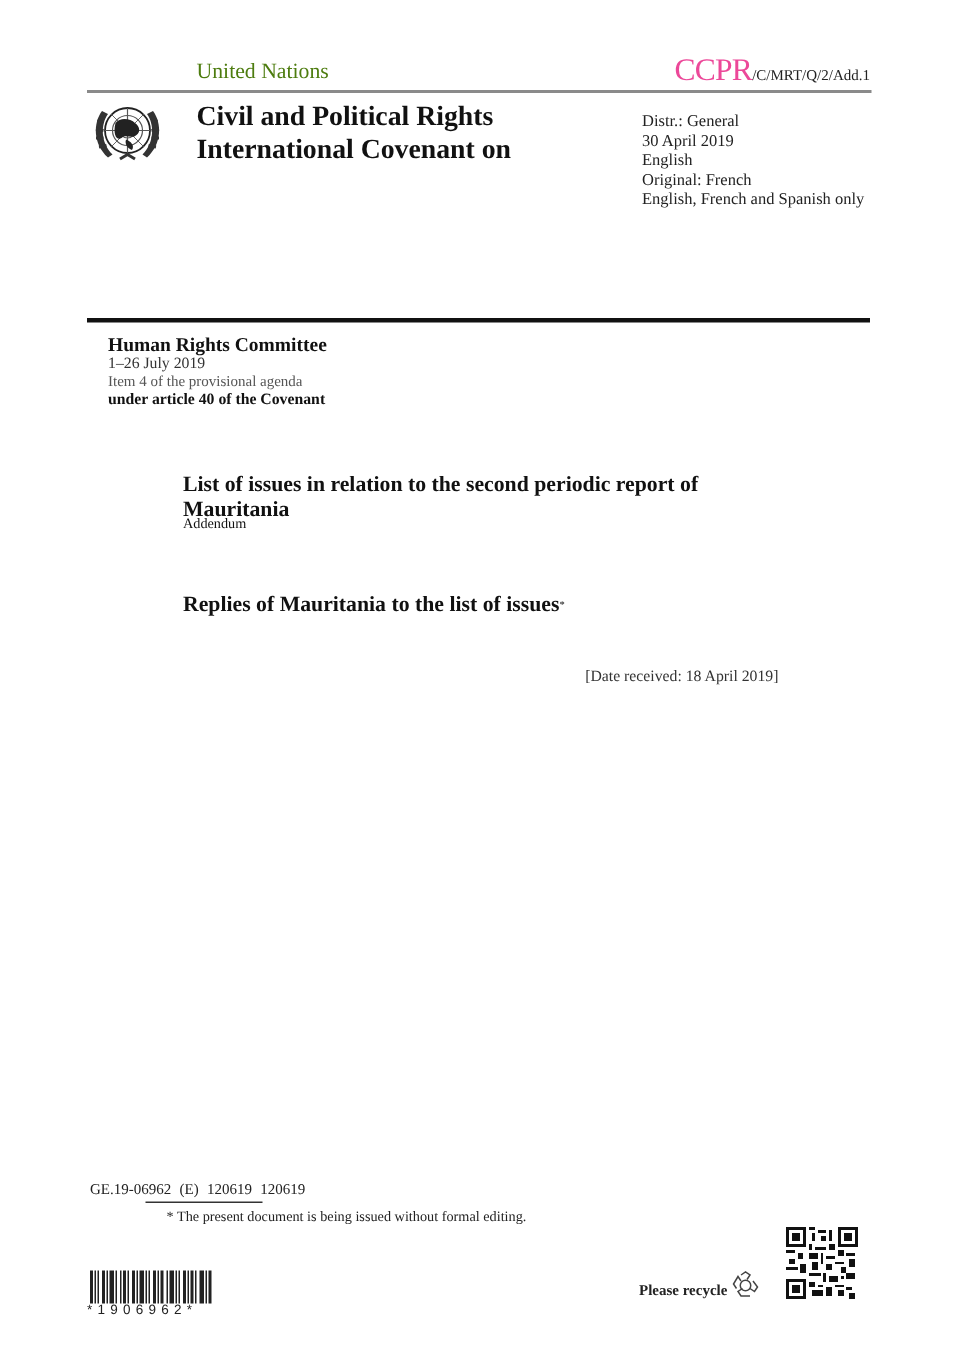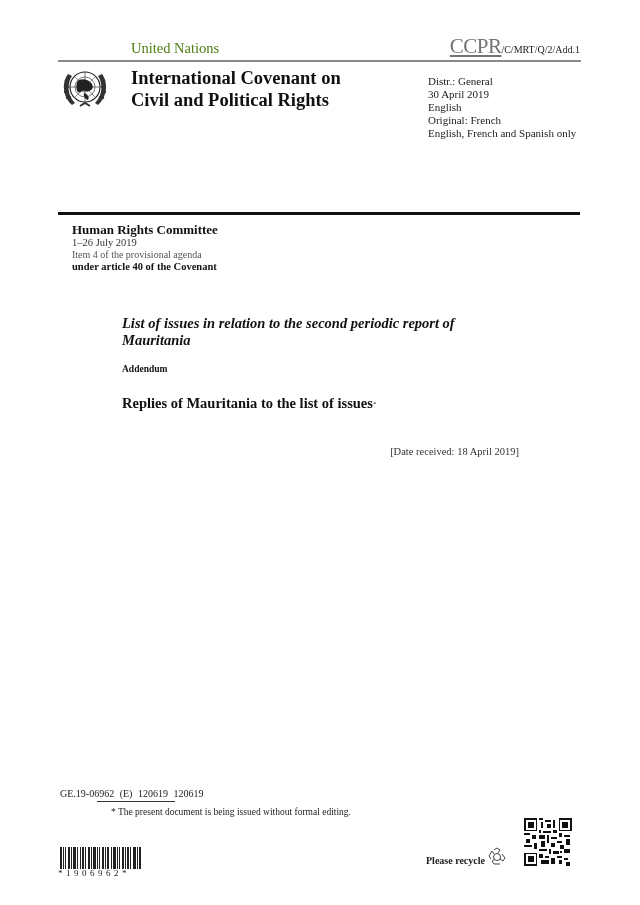--- a/index.html
+++ b/index.html
@@ -1,44 +1,44 @@
 <!DOCTYPE html>
 <html><head>
 <meta charset="utf-8">
 <style>
   html, body { margin: 0; padding: 0; background: #ffffff; }
   body { width: 640px; height: 905px; position: relative; overflow: hidden;
          font-family: "Liberation Serif", "DejaVu Serif", serif; color: #111; }
   .abs { position: absolute; }
   .un-name { left: 131px; top: 40px; font-size: 14.5px; color: #4d7c0f; }
   .symbol { right: 60px; top: 34px; white-space: nowrap; }
-  .symbol .big { font-size: 21px; color: #737373; letter-spacing: -0.5px; text-decoration: underline; }
+  .symbol .big { font-size: 21px; color: #ec4899; letter-spacing: -0.5px; }
   .symbol .small { font-size: 10px; color: #222; }
   .top-rule { left: 58px; top: 60px; width: 523px; height: 2px; background: #8a8a8a; }
   .emblem { left: 60px; top: 66px; width: 50px; height: 44px; }
   .covenant { left: 131px; top: 67px; font-size: 18.5px; font-weight: bold; line-height: 22px; color: #111; }
   .distr { left: 428px; top: 75px; font-size: 11px; line-height: 13px; color: #222; }
   .heavy-rule { left: 58px; top: 212px; width: 522px; height: 3px; background: #111; }
   .committee { left: 72px; top: 222px; }
   .committee .l1 { font-size: 13px; font-weight: bold; line-height: 15px; }
   .committee .l2 { font-size: 10.5px; font-weight: bold; line-height: 12px; }
   .committee .l3 { font-size: 10.5px; line-height: 12px; color: #333; }
   .committee .l4 { font-size: 10px; line-height: 12px; color: #555; font-family: Liberation Serif, serif; }
   .committee .l5 { font-size: 10.5px; font-weight: bold; line-height: 12px; }
-  .list-title { left: 122px; top: 315px; width: 400px; font-size: 14.5px; font-weight: bold; line-height: 17px; font-style: italic; }
-  .addendum { left: 122px; top: 364px; font-size: 9.5px; font-weight: bold; }
+  .list-title { left: 122px; top: 315px; width: 400px; font-size: 14.5px; font-weight: bold; line-height: 17px; }
+  .addendum { left: 122px; top: 345px; font-size: 9.5px; font-weight: normal; }
   .replies { left: 122px; top: 395px; font-size: 14.5px; font-weight: bold; }
   .replies sup { font-size: 7px; font-weight: normal; vertical-align: 2px; }
   .date-received { right: 121px; top: 426px; font-size: 10.5px; color: #333; margin-top: 20px; }
   .fn-rule { left: 97px; top: 801px; width: 78px; height: 1px; background: #333; }
   .footnote { left: 111px; top: 807px; font-size: 9.5px; color: #222; }
   .job { left: 60px; top: 788px; font-size: 10px; color: #222; word-spacing: 3px; }
   .barcode { left: 60px; top: 847px; width: 92px; height: 22px; display: flex; align-items: stretch; }
   .barcode span { display: block; background: #222; height: 100%; }
-  .barcode-text { left: 58px; top: 868px; font-family: Liberation Serif, serif; font-size: 9px; letter-spacing: 3.5px; color: #222; }
+  .barcode-text { left: 58px; top: 868px; font-family: Liberation Sans, sans-serif; font-size: 9px; letter-spacing: 3.5px; color: #222; }
   .recycle-label { left: 426px; top: 855px; font-size: 10px; font-weight: bold; color: #222; }
   .recycle-icon { left: 486px; top: 846px; width: 22px; height: 22px; }
   .qr { left: 524px; top: 818px; width: 48px; height: 48px; }
 </style>
 </head>
 <body>
 
 <div class="abs un-name">United Nations</div>
 
 <div class="abs symbol">
@@ -61,22 +61,22 @@
     <line x1="10" y1="21" x2="40" y2="21" stroke="#555" stroke-width="0.8"></line>
     <line x1="14" y1="10" x2="36" y2="32" stroke="#555" stroke-width="0.6"></line>
     <line x1="36" y1="10" x2="14" y2="32" stroke="#555" stroke-width="0.6"></line>
     <path d="M17 16 C20 12 27 13 30 16 C33 18 34 22 31 24 C28 27 24 23 21 26 C18 28 15 24 17 16 Z" fill="#222"></path>
     <path d="M24 27 C27 28 30 31 28 34 C25 33 23 30 24 27 Z" fill="#222"></path>
     <path d="M20 40 L25 37 L30 40" stroke="#333" stroke-width="2" fill="none"></path>
   </svg>
 </div>
 
 <div class="abs covenant">
+  <div>Civil and Political Rights</div>
   <div>International Covenant on</div>
-  <div>Civil and Political Rights</div>
 </div>
 
 <div class="abs distr">
   <div>Distr.: General</div>
   <div>30 April 2019</div>
   <div>English</div>
   <div>Original: French</div>
   <div>English, French and Spanish only</div>
 </div>
 

